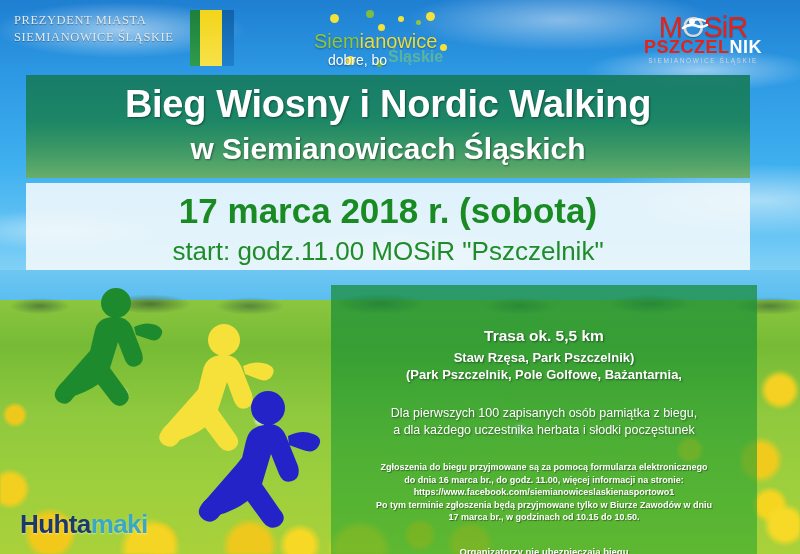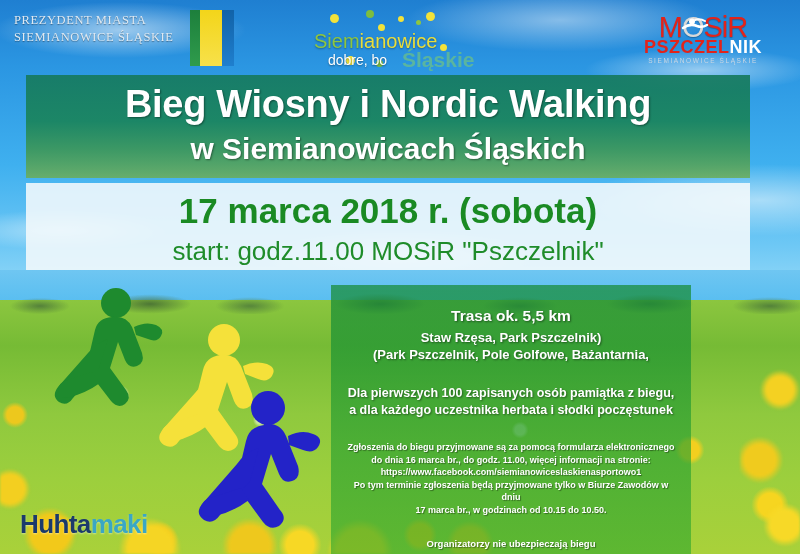--- a/index.html
+++ b/index.html
@@ -124,22 +124,22 @@
     color: #e8dd3c;
     text-shadow: 0 1px 2px rgba(0,0,0,.35);
   }
   .siem-word span { color: #8ec63f; }
   .siem-sub {
     position: absolute; left: 22px; top: 44px;
     font-size: 14px; color: #ffffff;
     text-shadow: 0 1px 2px rgba(0,0,0,.4);
   }
   .siem-slask {
-    position: absolute; left: 96px; top: 40px;
-    font-size: 21px; font-weight: bold;
+    position: absolute; left: 82px; top: 40px;
+    font-size: 16px; font-weight: bold;
     color: rgba(120,200,120,.62);
   }
 
   .logo-mosir {
     position: absolute; left: 618px; top: 16px;
     width: 170px; height: 52px; text-align: center;
   }
   .mosir-word {
     font-size: 29px; font-weight: normal; letter-spacing: -1px;
     color: #e2231a; line-height: 22px;
@@ -199,42 +199,42 @@
     font-size: 26px; color: #1f8c2a; line-height: 34px;
   }
 
   
   .runner { position: absolute; }
   .runner svg { display: block; }
 
   
   .info-panel {
     position: absolute;
-    left: 331px; top: 285px; width: 360px; height: 269px;
+    left: 331px; top: 285px; width: 426px; height: 269px;
     background: linear-gradient(180deg,
       rgba(24,140,56,.74) 0%,
       rgba(30,150,50,.70) 30%,
       rgba(40,160,48,.66) 60%,
       rgba(48,168,44,.62) 100%);
     color: #ffffff;
     text-align: center;
-    padding: 22px 14px 8px 14px;
+    padding: 42px 14px 8px 14px;
   }
   .trasa-title {
     font-size: 15.5px; font-weight: bold;
     text-shadow: 1px 1px 2px rgba(0,0,0,.45);
     margin-bottom: 4px;
   }
   .trasa-route {
     font-size: 13px; font-weight: bold; line-height: 17px;
     text-shadow: 1px 1px 2px rgba(0,0,0,.45);
   }
   .prize {
     margin-top: 22px;
-    font-size: 12.5px; font-weight: bold; line-height: 17px;
+    font-size: 12.5px; font-weight: normal; line-height: 17px;
     text-shadow: 1px 1px 2px rgba(0,0,0,.45);
   }
   .fineprint {
     margin-top: 22px;
     font-size: 9px; font-weight: bold; line-height: 12.5px;
     text-shadow: 1px 1px 1px rgba(0,0,0,.4);
   }
   .insurance {
     margin-top: 22px;
     font-size: 9.5px; font-weight: bold;

